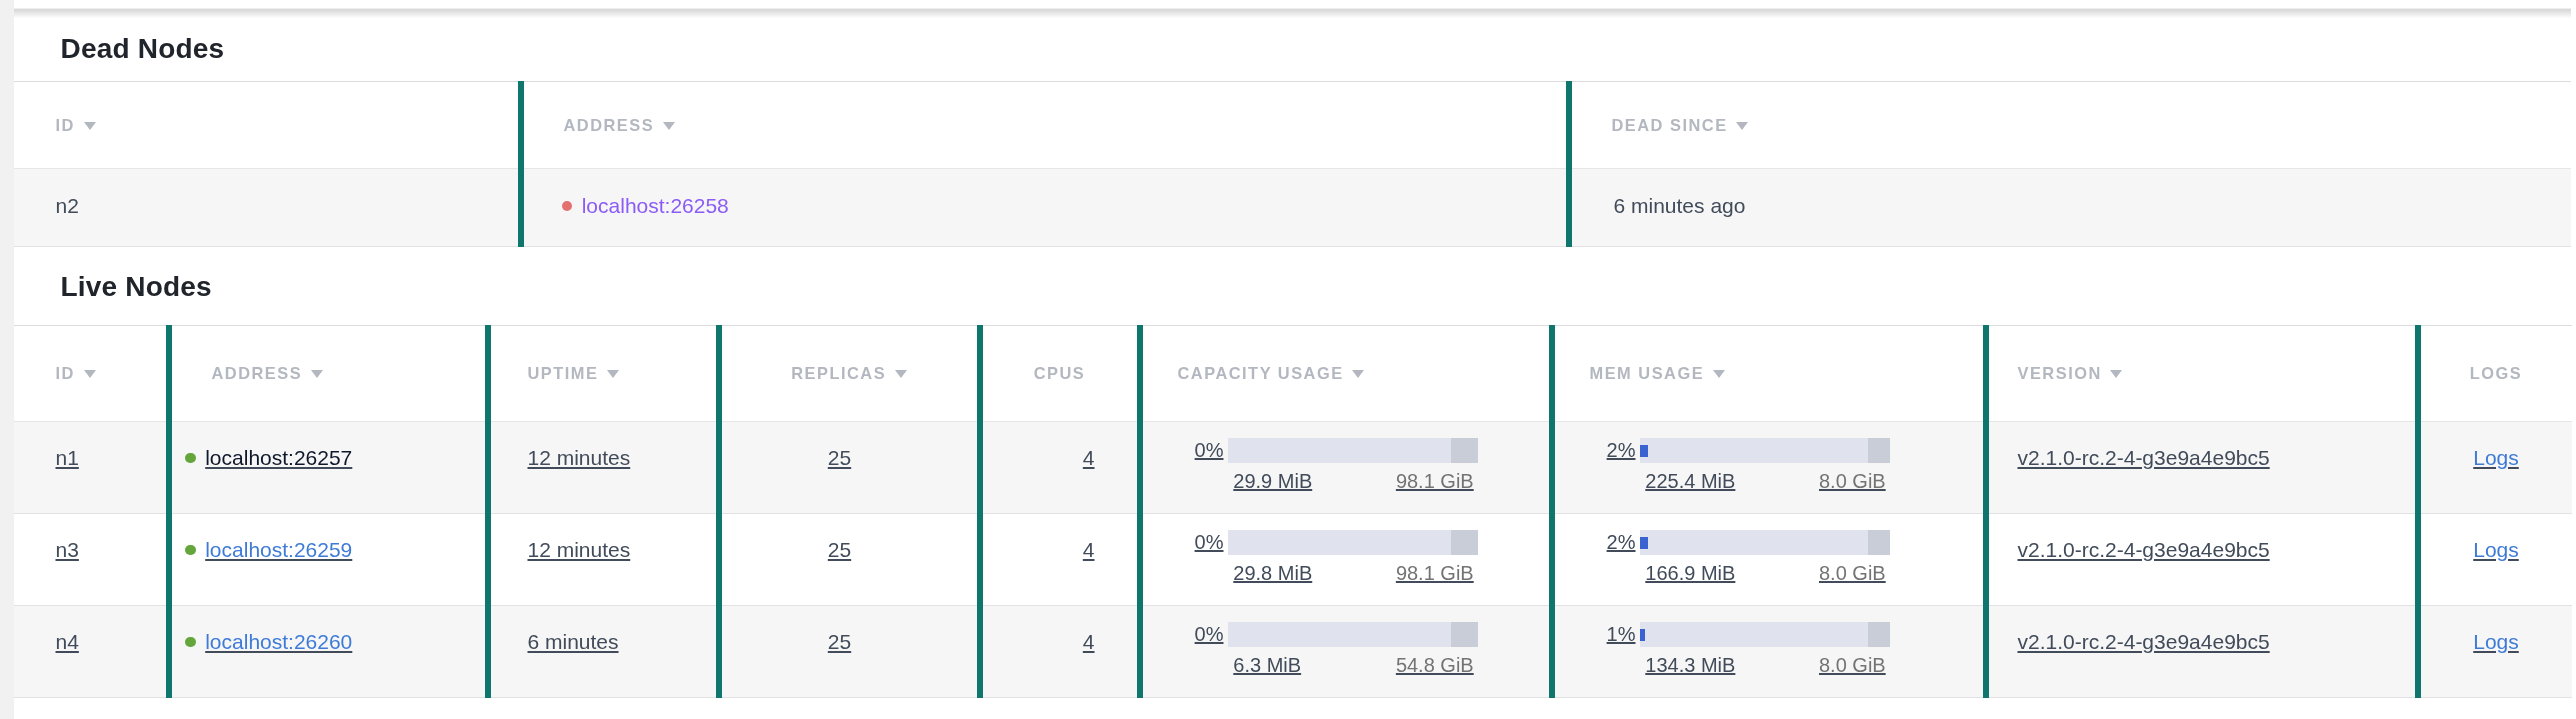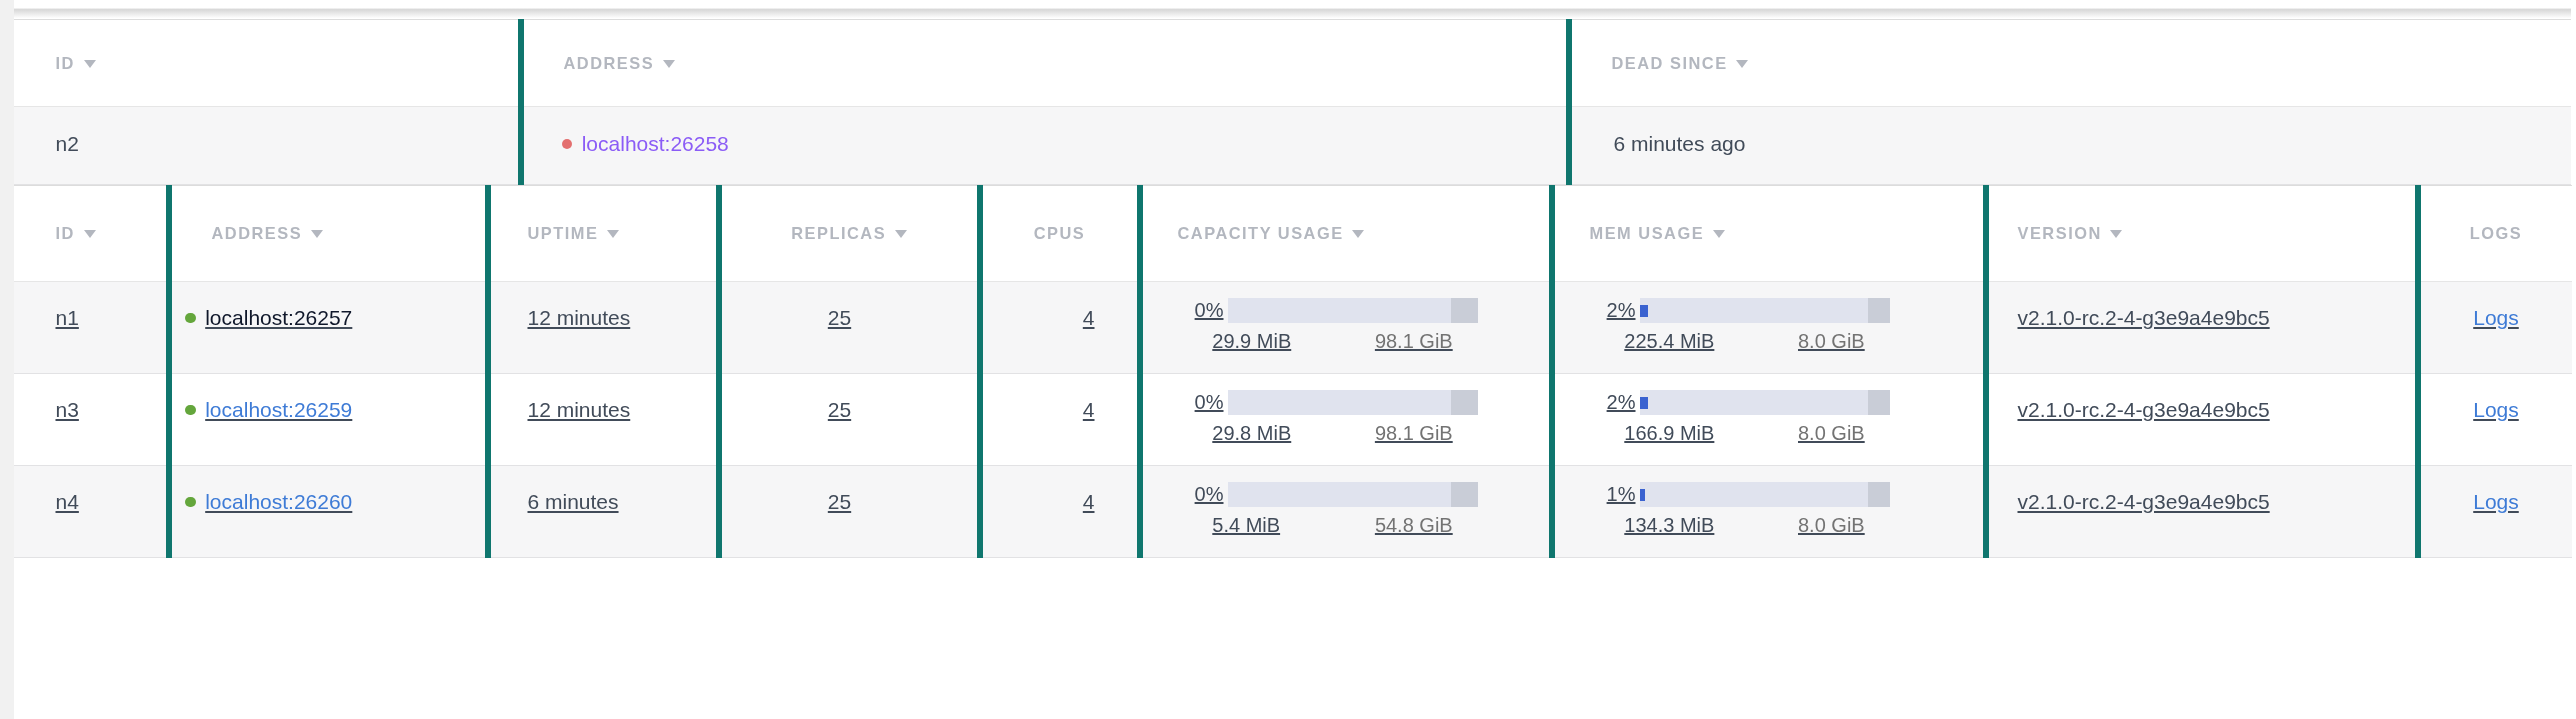--- a/index.html
+++ b/index.html
@@ -55,32 +55,33 @@
   .c-logs{text-align:center;padding-left:0;}
   
   .c-usage{padding-left:31px;padding-top:16.4px;}
   .usage-top{display:flex;align-items:center;}
   .pct{display:inline-block;width:50px;text-align:right;margin-right:4.8px;font-size:20px;color:#414b59;}
   .bar{position:relative;width:250px;height:25px;background:#e0e3ee;}
   .bar-tail{position:absolute;right:0;top:0;height:100%;width:11%;background:#c9cdd7;}
   .bar-used{position:absolute;left:0;top:6.7px;height:11.5px;width:0;background:#3a62d0;}
   .usage-vals{
     display:flex;justify-content:space-between;box-sizing:border-box;
-    width:250px;margin-left:34px;padding:6.7px 4.8px 0 4.8px;font-size:20px;
+    width:250px;margin-left:55px;padding:6.7px 4.8px 0 4.8px;font-size:20px;
   }
   .usage-vals .total{color:#737373;}
 </style>
 </head>
 <body>
 
 <div class="screen">
   <div class="left-strip"></div>
   <div class="content">
     <div class="top-shadow"></div>
 
+    <h2 class="section-title">Dead Nodes</h2>
 
     <table class="dead-table">
       <colgroup>
           <col style="width:507px">
           <col style="width:1048px">
           <col style="width:1002px">
         </colgroup>
       <thead>
         <tr>
           <th><span>ID</span><span class="arrow"></span></th>
@@ -92,20 +93,21 @@
         <tr class="row-shaded">
           <td>n2</td>
           <td class="c-addr">
             <span class="dot red" style="background-color: rgb(227, 111, 111);"></span><a class="link" style="color: #8b5cf6;">localhost:26258</a>
           </td>
           <td>6 minutes ago</td>
         </tr>
       </tbody>
     </table>
 
+    <h2 class="section-title live">Live Nodes</h2>
 
     <table class="live-table">
       <colgroup>
         <col style="width:155px">
           <col style="width:319px">
           <col style="width:231px">
           <col style="width:261px">
         <col style="width:160px">
           <col style="width:412px">
           <col style="width:434px">
@@ -213,21 +215,21 @@
           <td class="c-cpus">4</td>
           <td class="c-usage">
             <div class="usage-top">
               <span class="pct">0%</span>
               <div class="bar">
                 <div class="bar-tail" style="width: 11%;"></div>
                 <div class="bar-used" style="width: 0%; background-color: rgb(58, 98, 208);"></div>
               </div>
             </div>
             <div class="usage-vals">
-              <span class="used">5.4 MiB</span>
+              <span class="used">6.3 MiB</span>
               <span class="total">54.8 GiB</span>
             </div>
           </td>
           <td class="c-usage">
             <div class="usage-top">
               <span class="pct">1%</span>
               <div class="bar">
                 <div class="bar-tail" style="width: 8.8%;"></div>
                 <div class="bar-used" style="width: 1.9%; background-color: rgb(58, 98, 208);"></div>
               </div>

